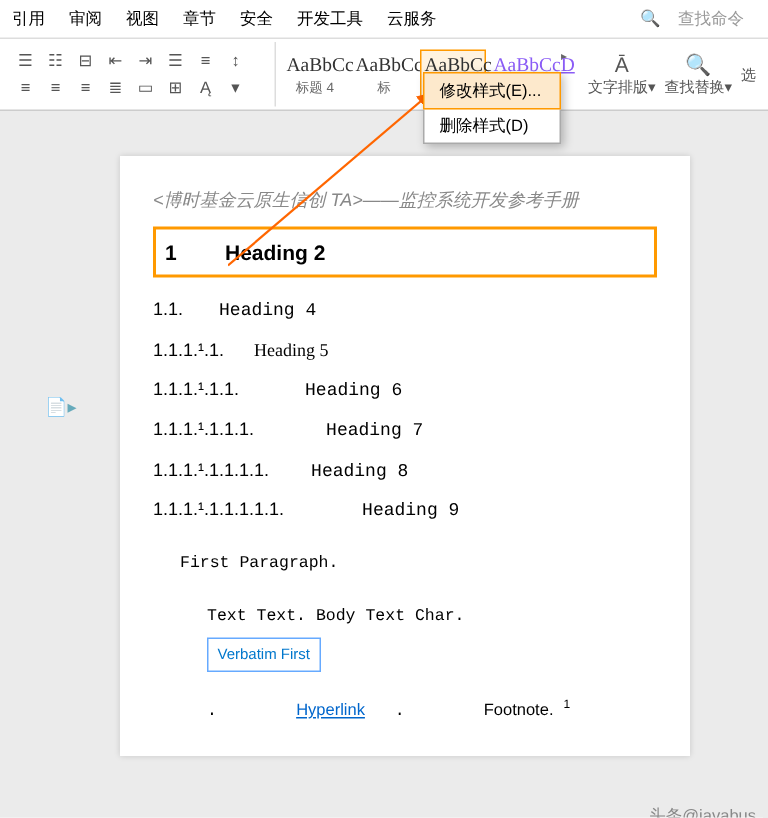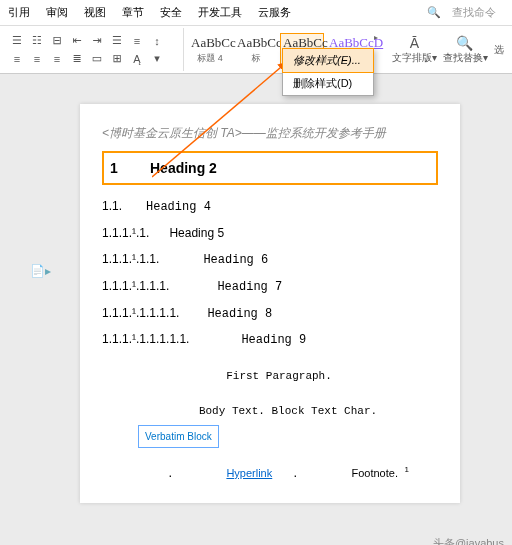--- a/index.html
+++ b/index.html
@@ -14,32 +14,32 @@
 .style-item { border: 1px solid transparent; padding: 1px 2px; text-align: center; font-size: 9px; width: 44px; position: relative; }
 .style-item.hover { border: 1px solid #f90; background: #fff3e0; }
 .style-preview { font-size: 13px; color: #333; font-family: Georgia, serif; }
 .style-name { font-size: 9px; color: #666; margin-top: 1px; }
 .style-arrow { font-size: 8px; color: #666; padding: 0 2px; }
 .right-tools { display: flex; gap: 6px; margin-left: auto; font-size: 10px; color: #555; align-items: center; padding: 0 4px; }
 .tool-item { text-align: center; }
 .tool-icon { font-size: 14px; display: block; }
 .context-menu { position: absolute; top: 48px; left: 282px; background: #fff; border: 1px solid #aaa; box-shadow: 2px 2px 6px rgba(0,0,0,.25); font-size: 11px; z-index: 100; width: 92px; }
 .context-menu div { padding: 4px 10px; }
-.context-menu div.hover { background: #fde9cc; border: 1px solid #f90; margin: -1px; padding: 4px 10px; font-style: italic; }
+.context-menu div.hover { background: #fde9cc; border: 1px solid #f90; margin: -1px; padding: 4px 10px; }
 .arrow-line { position: absolute; top: 62px; left: 152px; z-index: 50; pointer-events: none; }
 .doc-area { background: #ebebeb; padding: 30px 20px 0 50px; height: calc(100% - 68px); overflow: hidden; position: relative; }
 .page { background: #fff; width: 380px; margin-left: 30px; padding: 18px 22px; box-shadow: 0 0 4px rgba(0,0,0,.15); font-family: "SimSun", serif; font-size: 12px; line-height: 1.9; }
 .header-text { color: #888; font-size: 12px; font-style: italic; margin-bottom: 6px; }
 .h2-box { border: 2px solid #f90; padding: 2px 6px; font-weight: bold; font-size: 14px; font-family: "Courier New", monospace; margin-bottom: 10px; display: flex; }
 .h2-num { width: 40px; }
 .h-line { margin-bottom: 3px; }
 .h-num { display: inline-block; }
 .h-num-bold { font-weight: bold; }
 .h-text { font-family: "Courier New", monospace; font-weight: bold; }
-.para { margin-top: 14px; font-family: "Courier New", monospace; font-size: 11px; text-align: center; }
+.para { margin-top: 14px; font-family: "Courier New", monospace; font-size: 11px; }
 .indent1 { margin-left: 18px; }
 .indent2 { margin-left: 36px; }
 .link-box { border: 1px solid #6af; padding: 1px 6px; font-size: 10px; color: #07c; display: inline-block; margin-left: 36px; margin-top: 3px; }
 .hyperlink { color: #06c; text-decoration: underline; }
 .margin-icon { position: absolute; left: 30px; top: 190px; color: #6ab; font-size: 12px; }
 .sup { font-size: 8px; vertical-align: super; }
 .footer-tag { position: absolute; bottom: 0; right: 8px; font-size: 11px; color: #888; }
 </style>
 </head>
 <body>
@@ -117,26 +117,26 @@
 <div class="doc-area">
   <span class="margin-icon">📄▸</span>
   <div class="page">
     <div class="header-text">&lt;博时基金云原生信创 TA&gt;——监控系统开发参考手册</div>
     <div class="h2-box">
       <span class="h2-num">1</span>
       <span>Heading 2</span>
     </div>
     <div id="headings">
         <div class="h-line"><span class="h-num">1.1.</span><span style="display:inline-block;width:24px"></span><span class="" style="font-family:Courier New,monospace">Heading 4</span></div>
-        <div class="h-line"><span class="h-num">1.1.1.¹.1.</span><span style="display:inline-block;width:20px"></span><span class="" style="font-family:Liberation Sans, sans-serif">Heading 5</span></div>
+        <div class="h-line"><span class="h-num">1.1.1.¹.1.</span><span style="display:inline-block;width:20px"></span><span class="" style="font-family:Liberation Serif, serif">Heading 5</span></div>
         <div class="h-line"><span class="h-num">1.1.1.¹.1.1.</span><span style="display:inline-block;width:44px"></span><span class="" style="font-family:Courier New,monospace">Heading 6</span></div>
         <div class="h-line"><span class="h-num">1.1.1.¹.1.1.1.</span><span style="display:inline-block;width:48px"></span><span class="" style="font-family:Courier New,monospace">Heading 7</span></div>
         <div class="h-line"><span class="h-num">1.1.1.¹.1.1.1.1.</span><span style="display:inline-block;width:28px"></span><span class="" style="font-family:Courier New,monospace">Heading 8</span></div>
         <div class="h-line"><span class="h-num">1.1.1.¹.1.1.1.1.1.</span><span style="display:inline-block;width:52px"></span><span class="" style="font-family:Courier New,monospace">Heading 9</span></div>
       </div>
     <div class="para indent1">First Paragraph.</div>
-    <div class="para indent2">Body Text. Block Text Char.</div>
-    <div class="link-box">Verbatim Block</div>
+    <div class="para indent2">Text Text. Body Text Char.</div>
+    <div class="link-box">Verbatim First</div>
     <div class="para indent2">. &nbsp;&nbsp;&nbsp;&nbsp;&nbsp;&nbsp; <span class="hyperlink">Hyperlink</span> &nbsp;&nbsp;. &nbsp;&nbsp;&nbsp;&nbsp;&nbsp;&nbsp; <span>Footnote.</span> <span class="sup">1</span></div>
     
   </div>
   <div class="footer-tag">头条@javabus</div>
 </div>
 
 </body></html>

